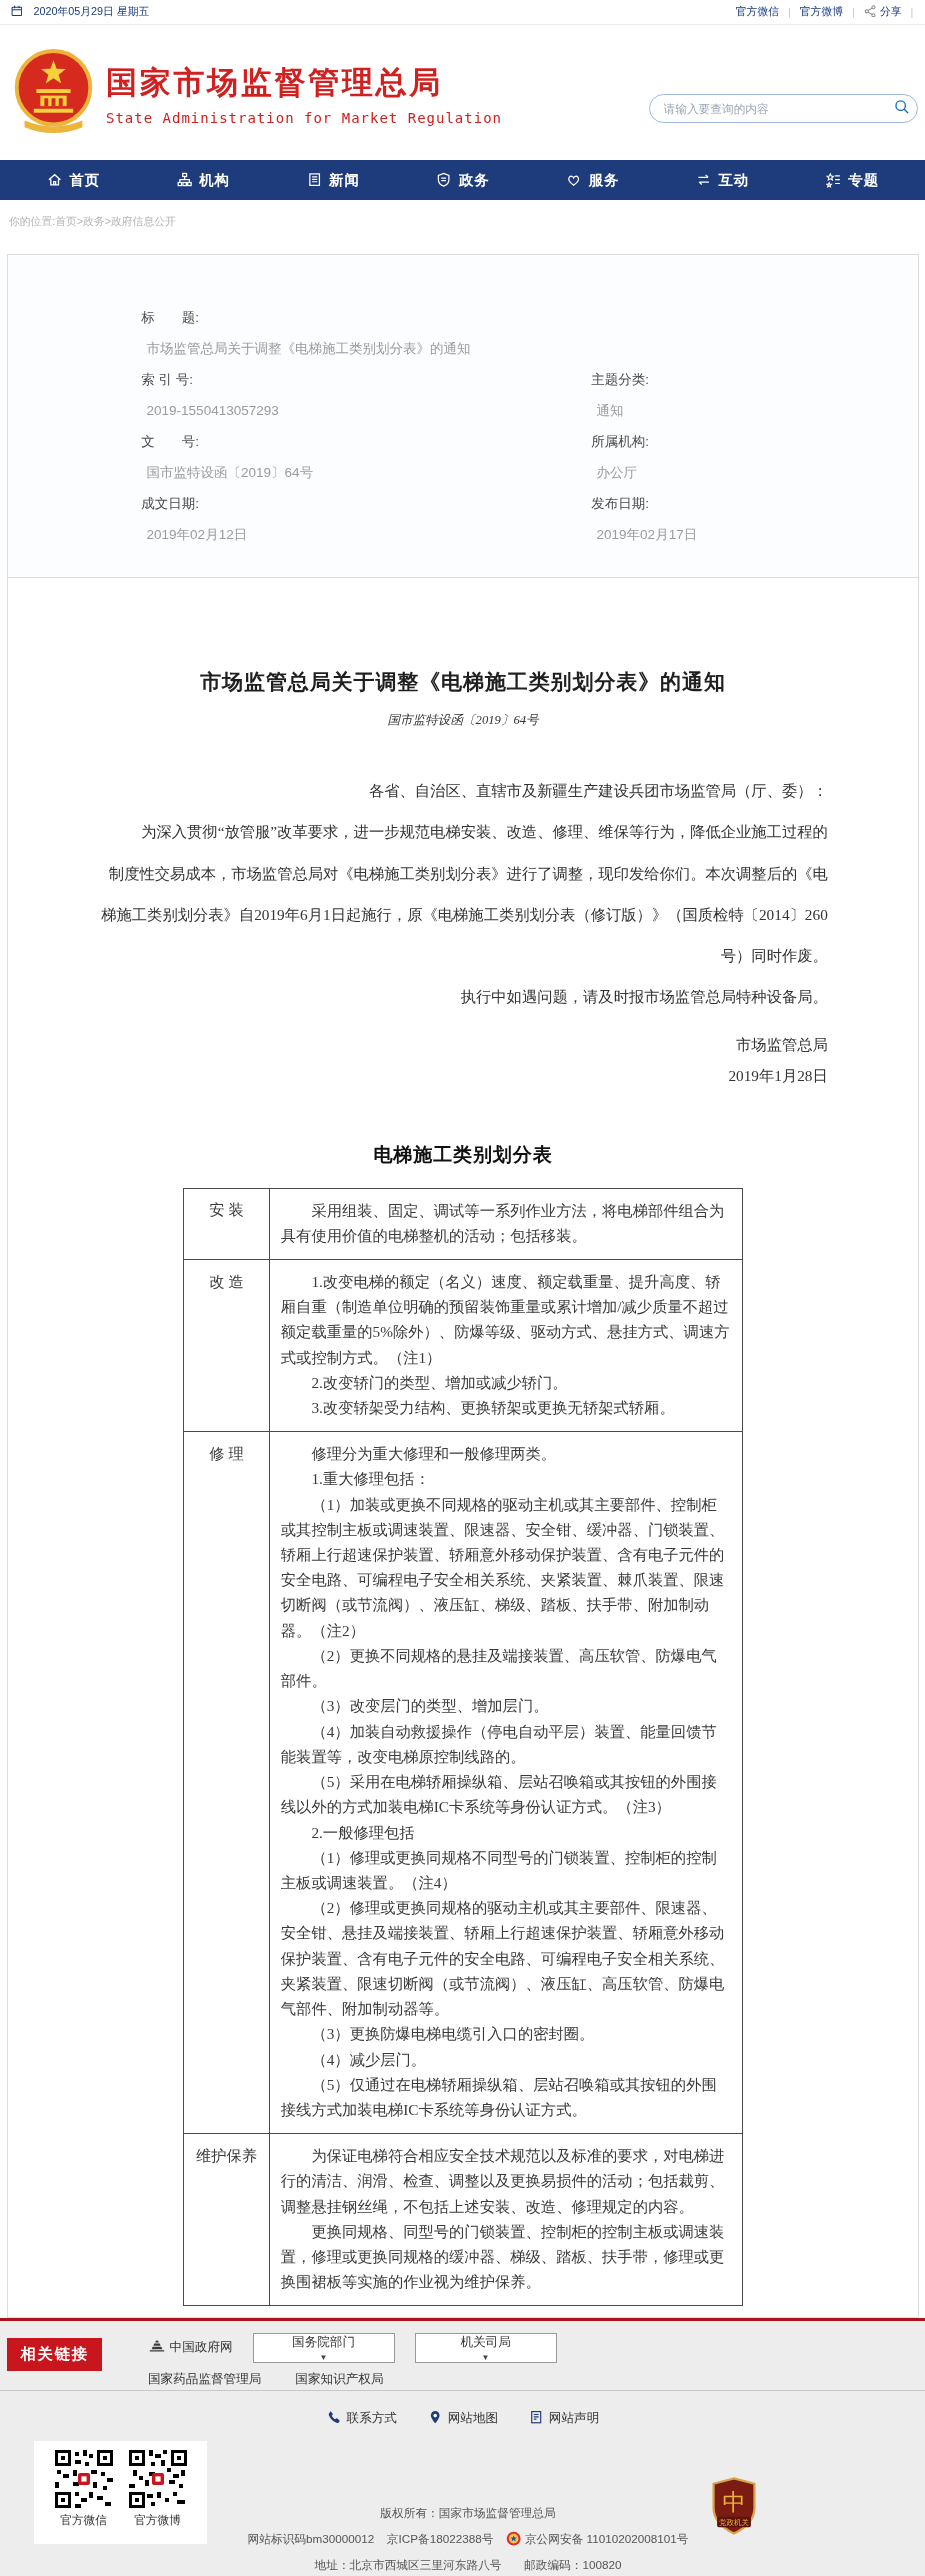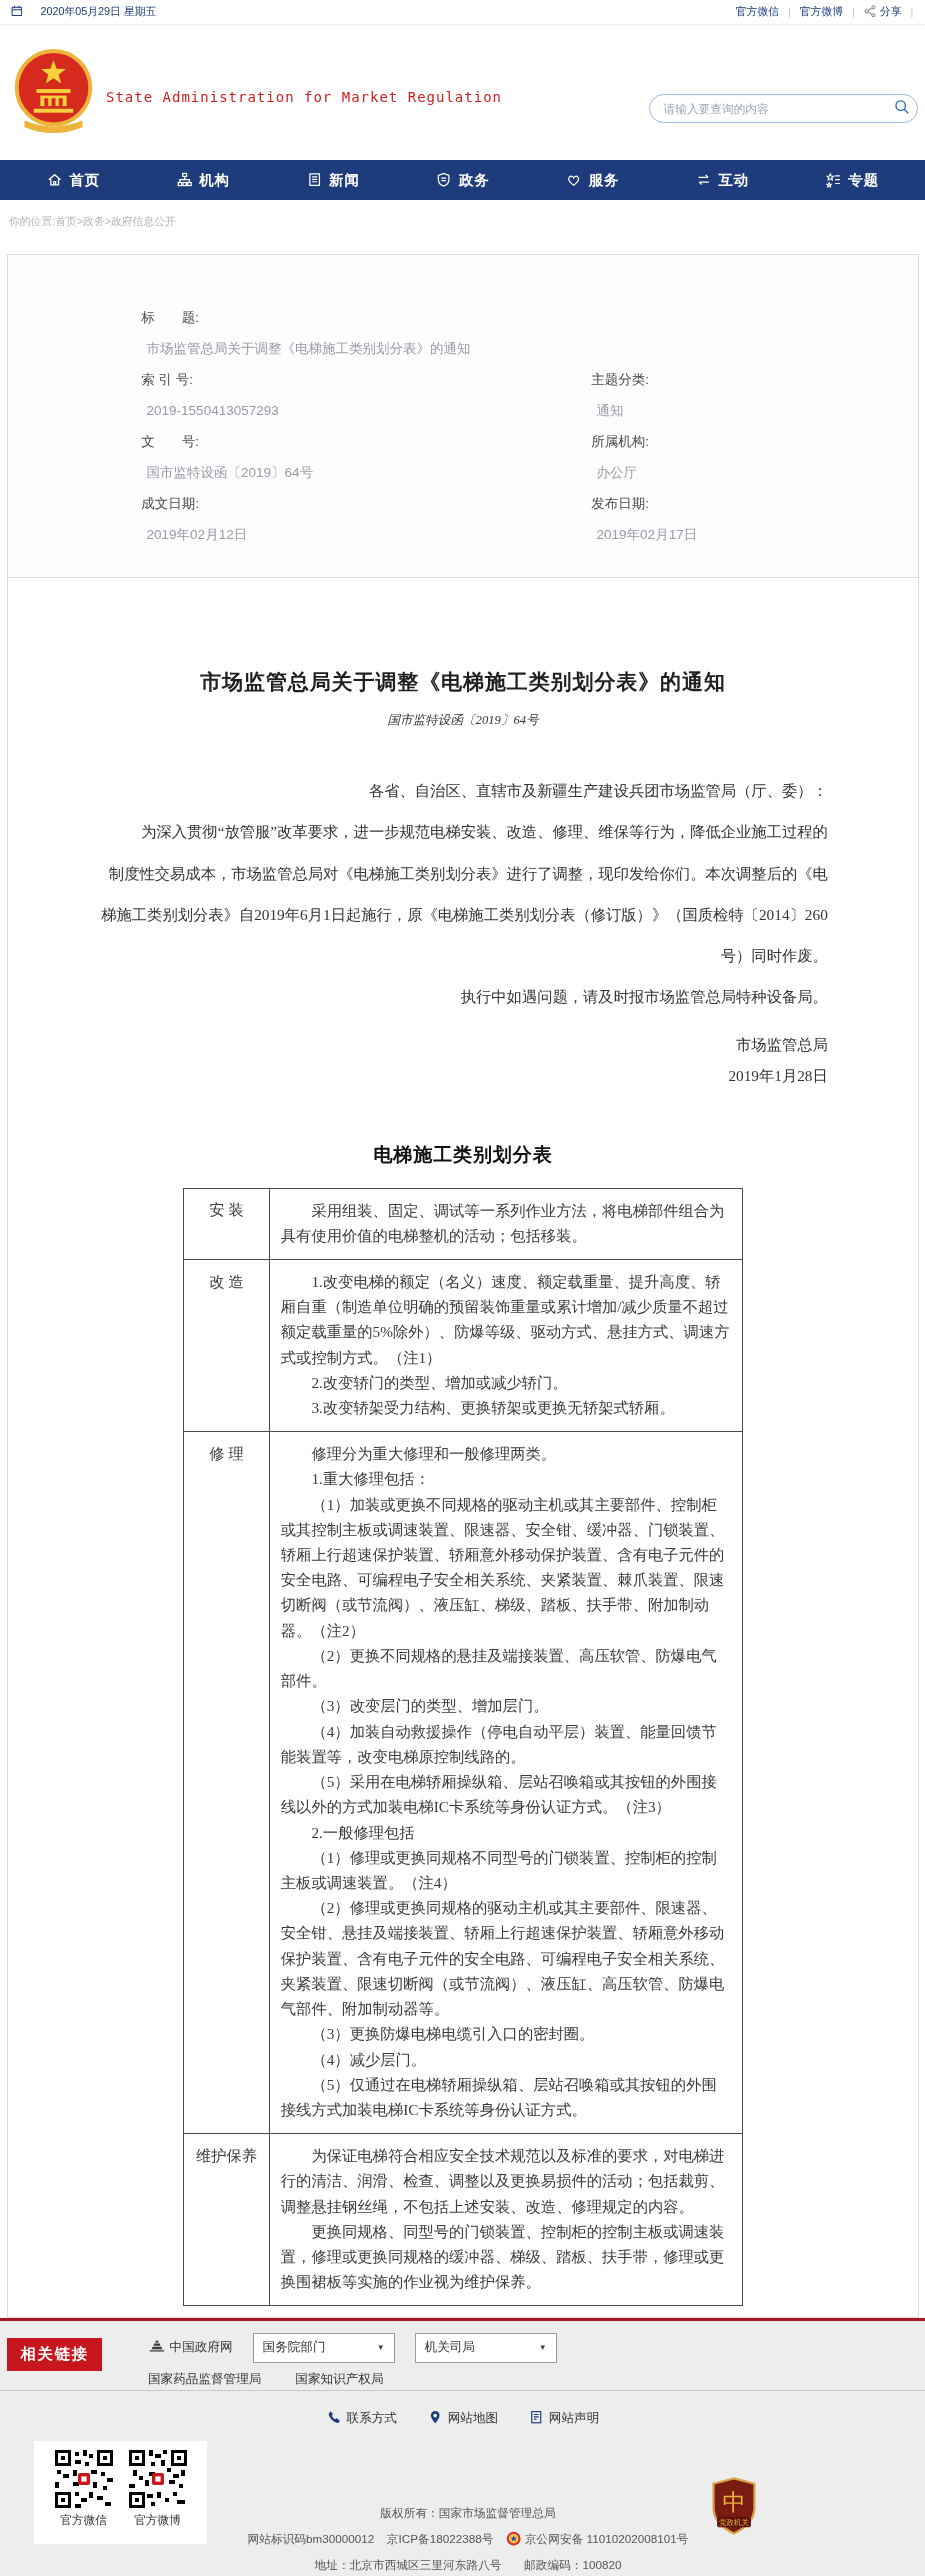--- a/index.html
+++ b/index.html
@@ -1,21 +1,21 @@
 <!DOCTYPE html>
 <html style="font-size:14.4px"><head>
 <meta charset="utf-8">
 <style>
   * { box-sizing: border-box; margin: 0; padding: 0; }
   html,body { width: 926px; background:#fff; font-family:"Liberation Sans",sans-serif; }
 
   
   .topbar { height:25px; display:flex; align-items:center; justify-content:space-between;
             padding:0 12.6px 0 10.8px; border-bottom:0.9px solid #ebebeb; font-size:10.8px; color:#1a3b7c; }
-  .topbar-left { display:flex; align-items:center; gap:18px;text-align:right; }
+  .topbar-left { display:flex; align-items:center; gap:11px;text-align:right; }
   .topbar-right { display:flex; align-items:center; gap:9px; }
   .topbar-right .sep { color:#c9c9c9; }
   .toplink { color:#1a3b7c; cursor:pointer; display:flex; align-items:center; gap:3.6px; }
 
   
   .header { height:135px; position:relative; background:#fff; }
   .logo-wrap { position:absolute; left:14.4px; top:21.6px; display:flex; align-items:center; }
   .org-text { margin-left:12.6px; }
   .org-cn { font-size:31px; font-weight:bold; color:#d0201f; letter-spacing:2.7px; }
   .org-en { font-size:14px; color:#d0201f; letter-spacing:1px; margin-top:6.3px;
@@ -78,21 +78,21 @@
   .related { height:69px; background:#ededed; position:relative; }
   .related-title { position:absolute; left:7.2px; top:17px; width:95px; height:33px;
                    background:#c7161d; color:#fff; font-size:15.3px; font-weight:bold;
                    display:flex; align-items:center; justify-content:center; letter-spacing:1.8px;
                    cursor:pointer; }
   .related-body { margin-left:148px; padding-top:12px; }
   .rel-row1 { display:flex; align-items:center; gap:20px; }
   .gov-site { display:flex; align-items:center; gap:3.6px; font-size:12.6px; color:#333; cursor:pointer; }
   .dropdown { width:142px; height:30px; border:0.9px solid #9a9a9a; background:#fff; font-size:12.6px;
               color:#333; display:flex; align-items:center; justify-content:space-between;
-              padding:0 9px; cursor:pointer; }
+              padding:0 9px; cursor:pointer;flex-direction:column; }
   .dropdown .caret { font-size:8px; color:#444; }
   .rel-row2 { margin-top:8px; display:flex; gap:34px; font-size:12.6px; color:#333; }
   .rel-row2 span { cursor:pointer; }
 
   
   .bottomfooter { height:186px; background:#ededed; border-top:0.9px solid #c9c9c9; position:relative;
                   font-size:11.7px; color:#555; }
   .foot-links { display:flex; justify-content:center; gap:31px; padding-top:19px; }
   .foot-link { display:flex; align-items:center; gap:5.4px; font-size:12.6px; color:#333; cursor:pointer; }
   .qr-box { position:absolute; left:34px; top:50px; width:173px; height:103px; background:#fff;
@@ -150,20 +150,21 @@
         <rect x="17" y="32" width="26" height="3" fill="#f7d03c"></rect>
         <rect x="20" y="37" width="20" height="8" fill="#f7d03c"></rect>
         <rect x="23" y="39" width="3" height="6" fill="#d62a1e"></rect>
         <rect x="28.5" y="39" width="3" height="6" fill="#d62a1e"></rect>
         <rect x="34" y="39" width="3" height="6" fill="#d62a1e"></rect>
         <rect x="15" y="47" width="30" height="3" fill="#f7d03c"></rect>
         <path d="M8 56 Q30 65 52 56 L52 61 Q30 70 8 61 Z" fill="#edb43c"></path>
       </svg>
     </span>
     <div class="org-text">
+      <div class="org-cn">国家市场监督管理总局</div>
       <div class="org-en">State Administration for Market Regulation</div>
     </div>
   </div>
   <div class="search-box">
     <input type="text" placeholder="请输入要查询的内容" style="">
     <button class="search-btn">
       <span>
         <svg width="16" height="16" viewBox="0 0 18 18" fill="none" stroke="#1a6ab8" stroke-width="1.5">
           <circle cx="7.5" cy="7.5" r="5.3"></circle>
             <path d="M11.5 11.5 L16 16"></path>

